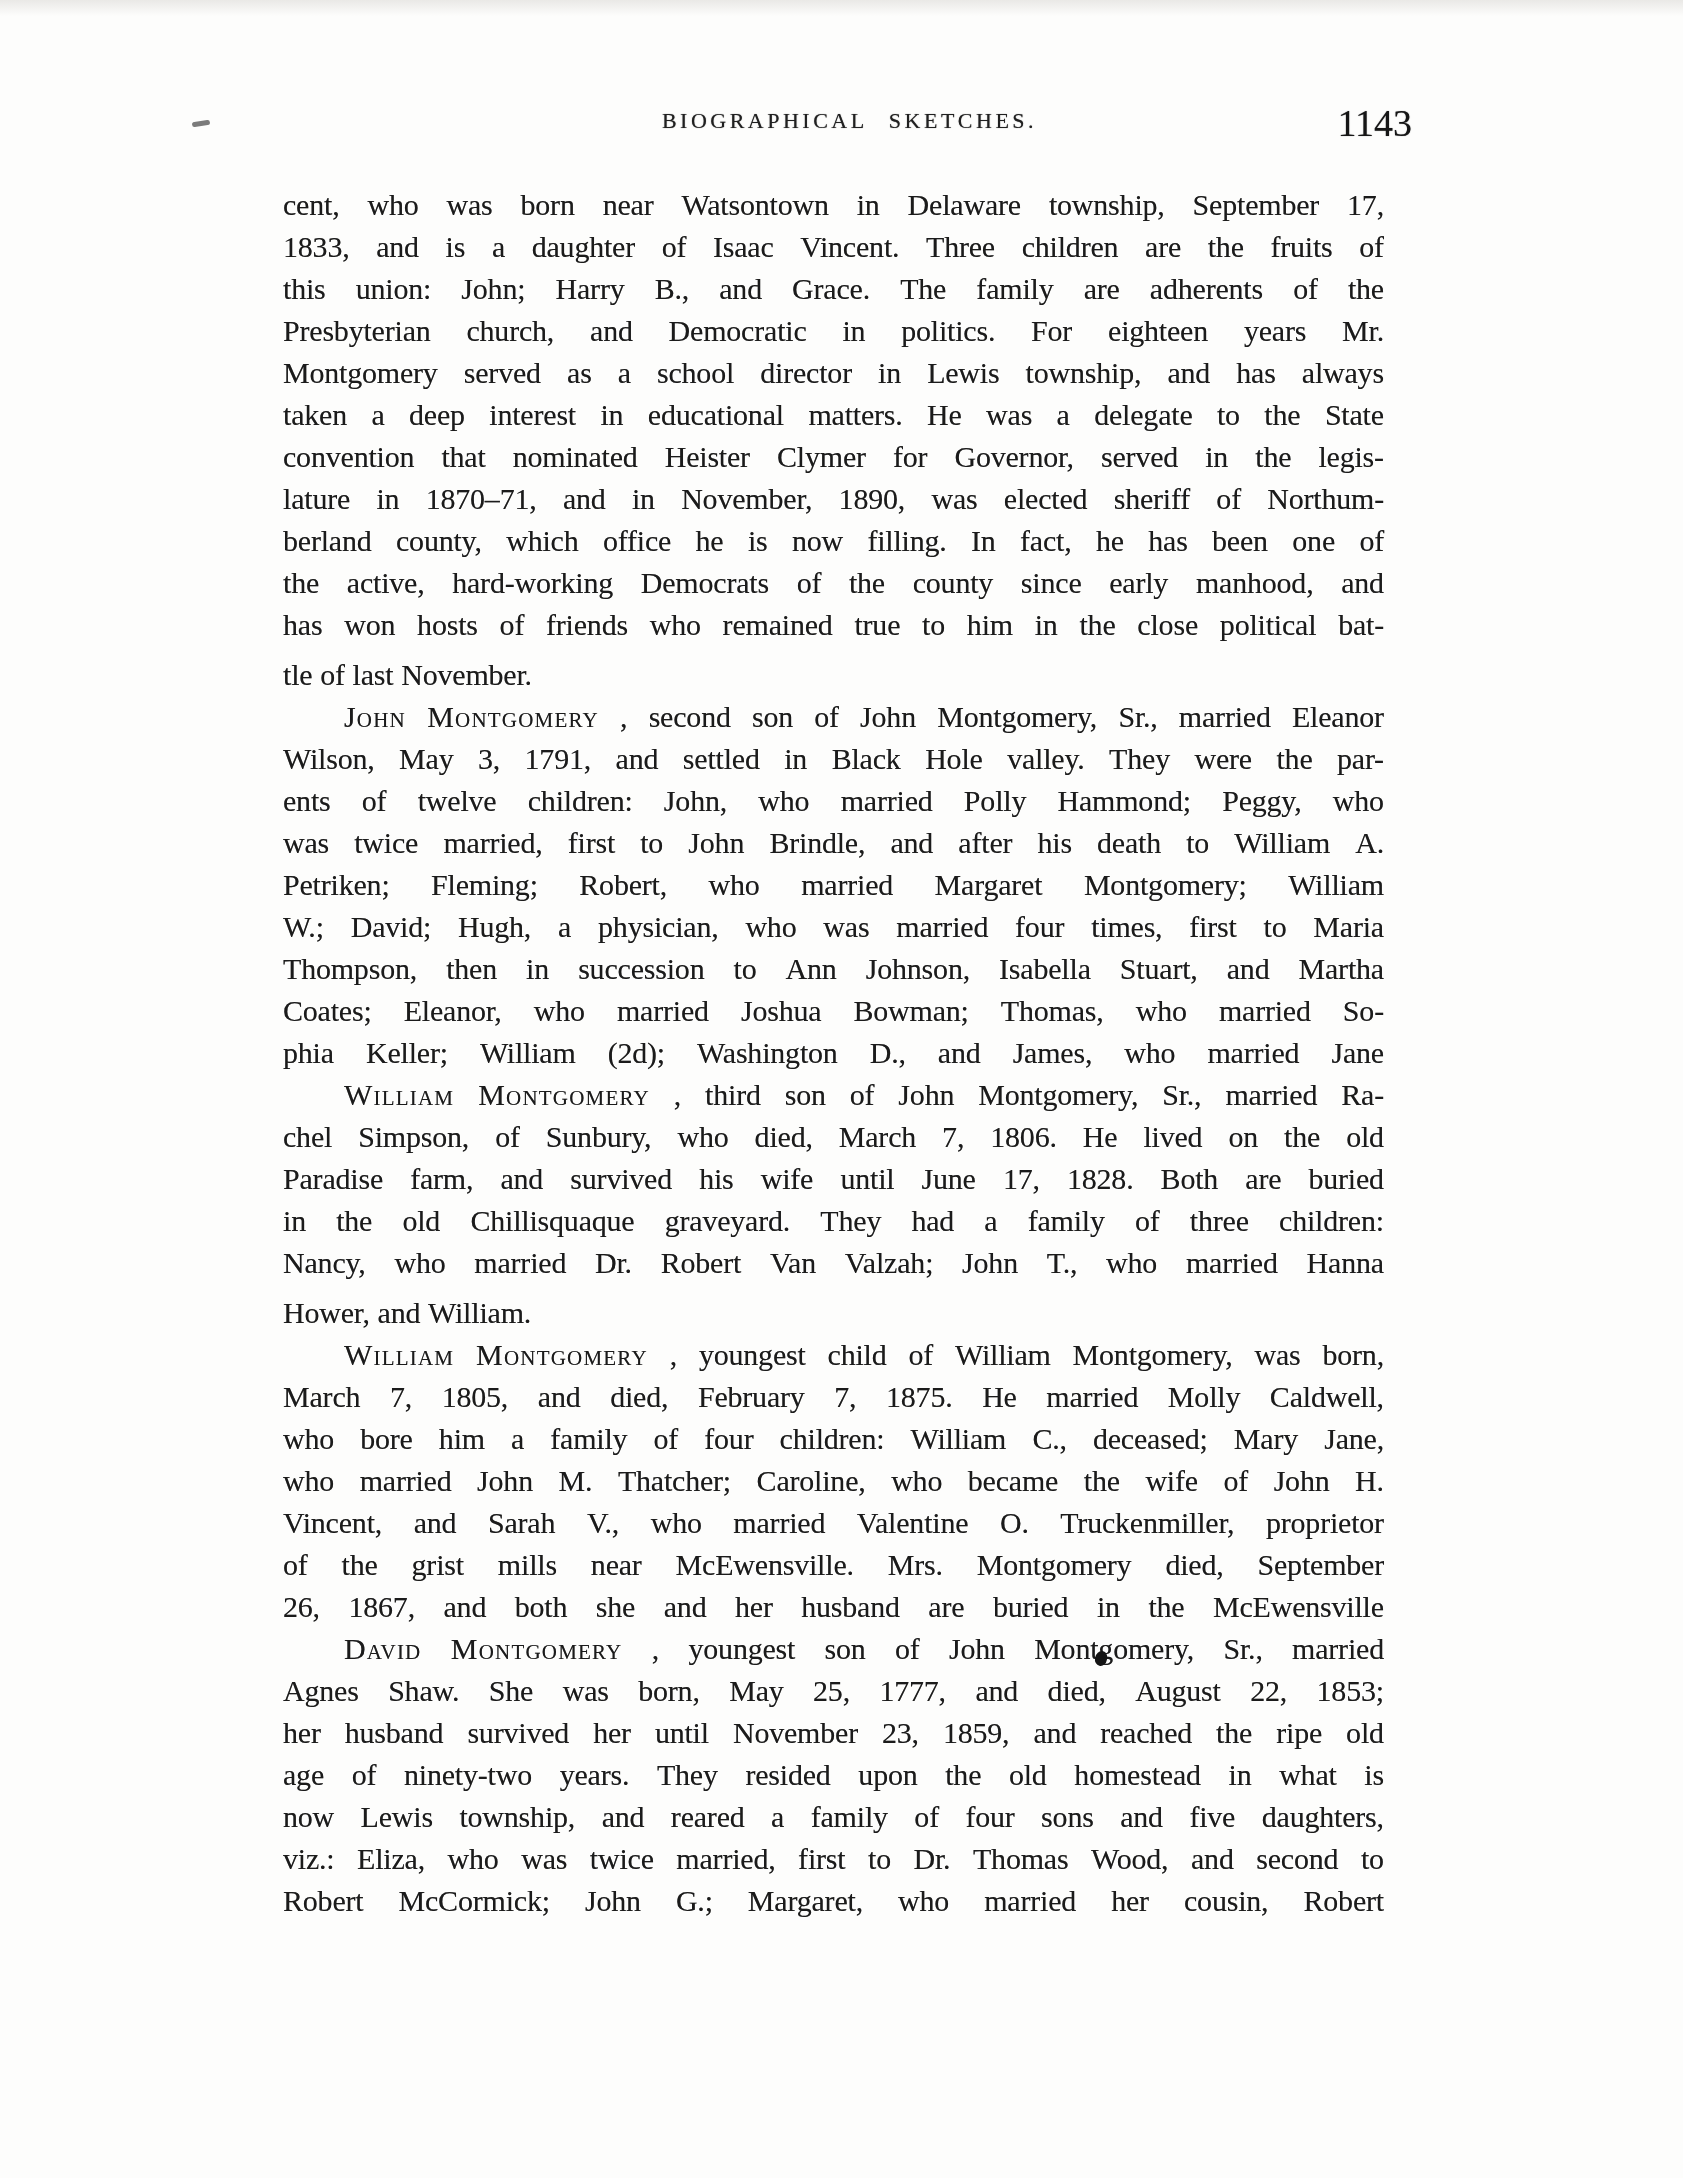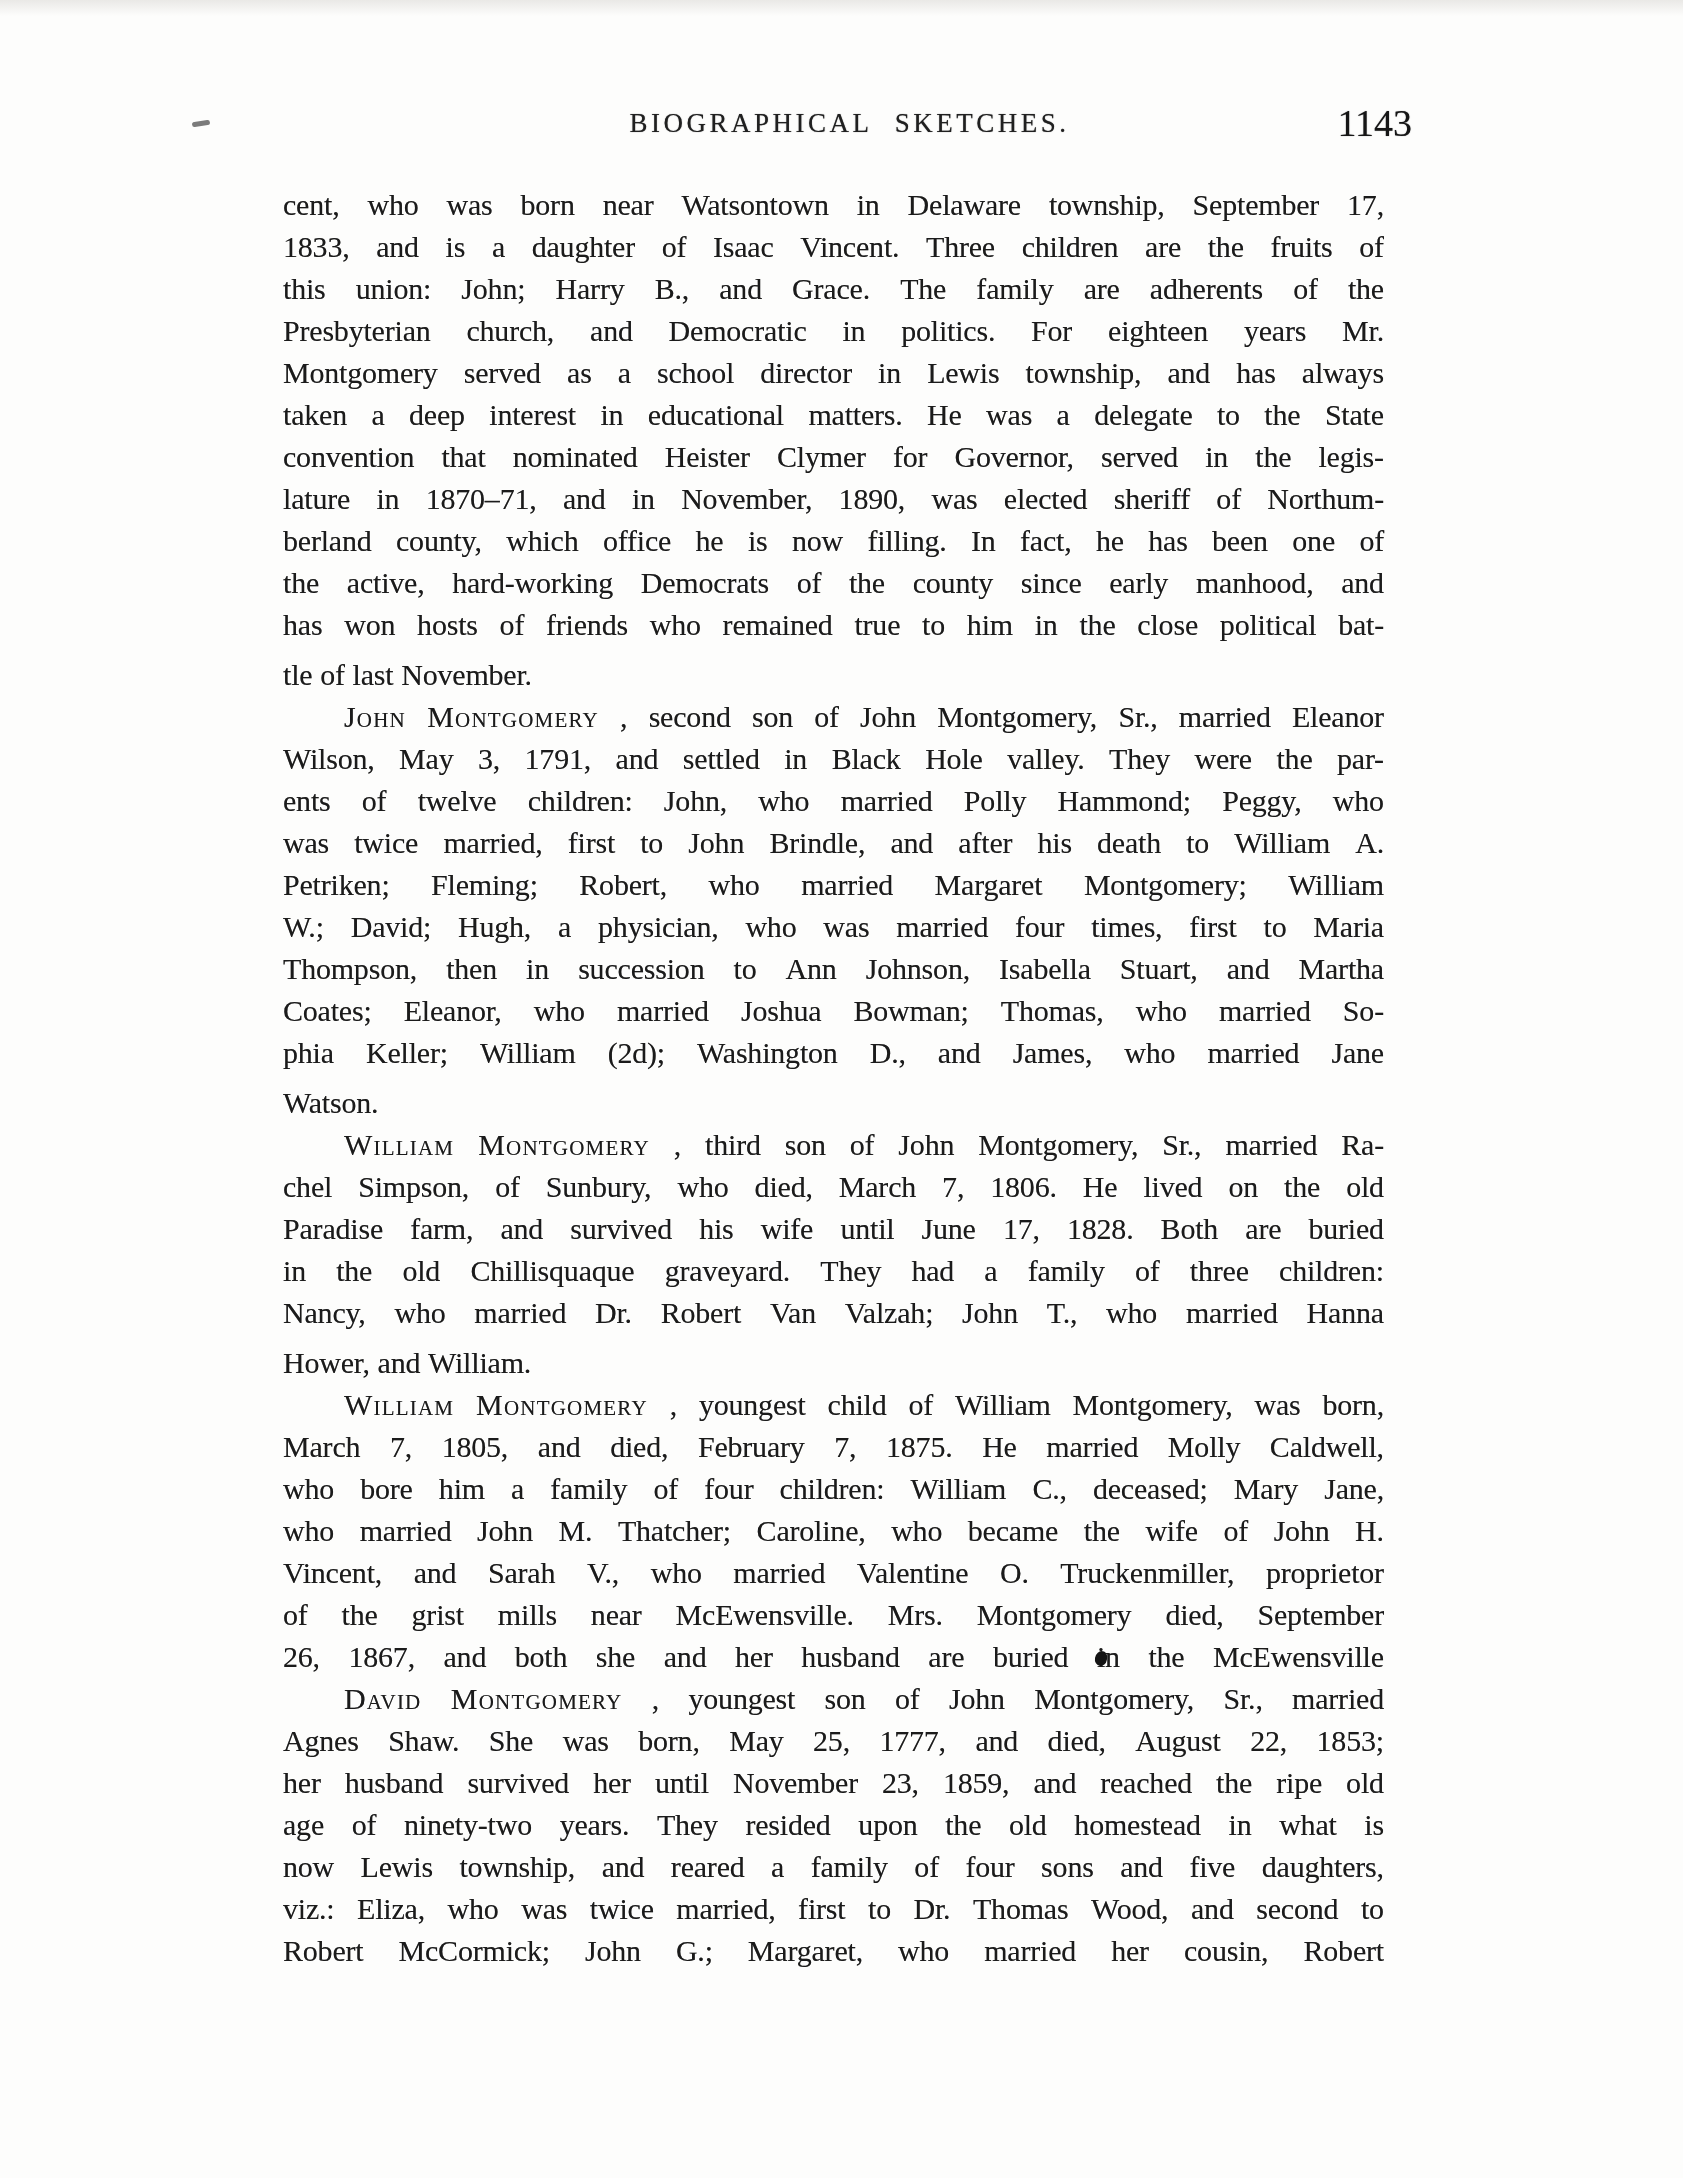--- a/index.html
+++ b/index.html
@@ -16,21 +16,21 @@
     background:linear-gradient(#e6e5e2,rgba(255,255,255,0));
     opacity:.85;
   }
   
   .running-head{
     position:absolute;left:283px;top:101px;width:1101px;height:48px;
   }
   .title{
     position:absolute;left:calc(50% + 16px);transform:translateX(-50%);
     top:7px;
-    font-size:27px;letter-spacing:3.5px;word-spacing:13px;
+    font-size:22px;letter-spacing:3.5px;word-spacing:13px;
     color:#202020;text-shadow:0 0 1px rgba(0,0,0,.55);
     white-space:nowrap;
   }
   .folio{
     position:absolute;right:-28px;top:0px;
     font-size:38px;color:#161616;text-shadow:0 0 1px rgba(0,0,0,.5);
   }
   
   .text-block{
     position:absolute;left:283px;top:184px;width:1101px;
@@ -350,23 +350,20 @@
           <span class="w">William</span>
           <span class="w">(2d);</span>
           <span class="w">Washington</span>
           <span class="w">D.,</span>
           <span class="w">and</span>
           <span class="w">James,</span>
           <span class="w">who</span>
           <span class="w">married</span>
           <span class="w">Jane</span>
         </div>
-        <div class="line unjust">
-          <span class="w">Watson.</span>
-        </div>
       </div>
       <div class="para">
         <div class="line indent">
           <span class="w sc">William</span>
           <span class="w sc">Montgomery</span>
           <span class="w">,</span>
           <span class="w">third</span>
           <span class="w">son</span>
           <span class="w">of</span>
           <span class="w">John</span>

